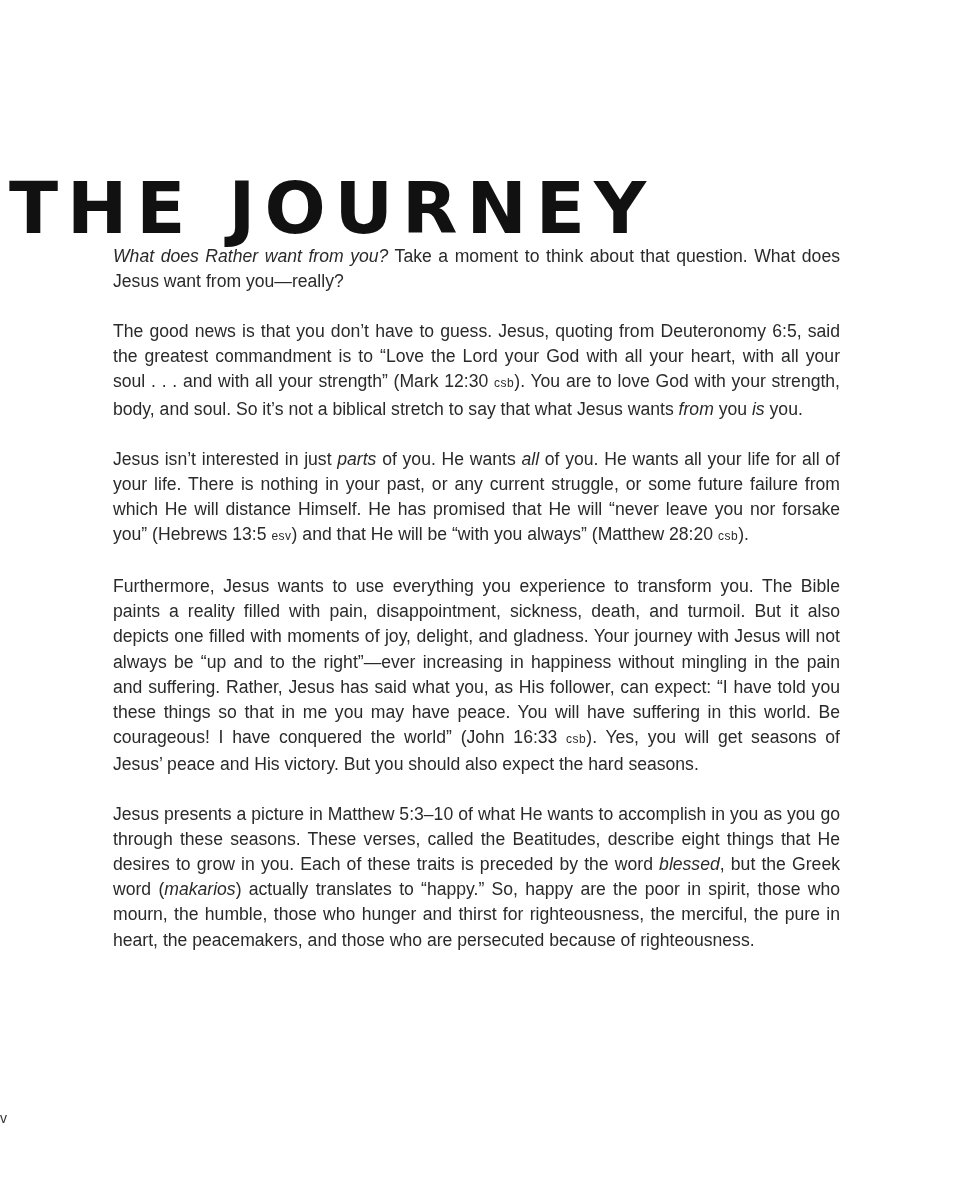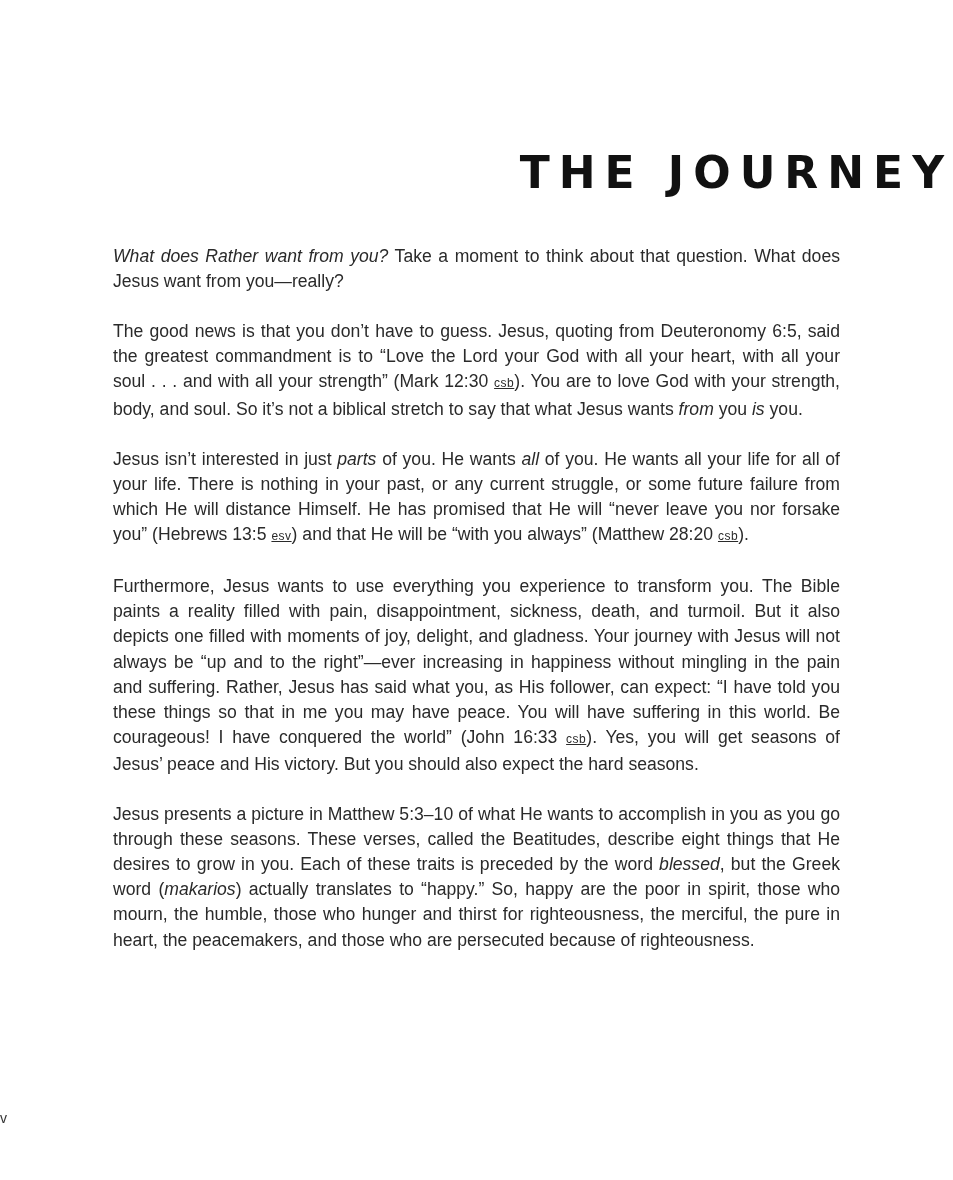--- a/index.html
+++ b/index.html
@@ -1,37 +1,37 @@
 <!DOCTYPE html>
 <html><head>
 <meta charset="utf-8">
 <style>
   html, body { margin: 0; padding: 0; background: #ffffff; }
   body { width: 953px; height: 1180px; position: relative; overflow: hidden; }
   .title {
     position: absolute; left: 0; right: 0; top: 118px;
-    text-align: right;
+    text-align: left;
     font-family: "DejaVu Sans", sans-serif;
     font-weight: bold;
-    font-size: 44px;
+    font-size: 72px;
     letter-spacing: 9px;
     color: #111111;
     padding-left: 9px;
   }
   .body-text {
     position: absolute; left: 113px; top: 244px; width: 727px;
     font-family: "Liberation Sans", sans-serif;
     font-size: 17.6px;
     line-height: 25.1px;
     color: #2a2a2a;
     text-align: justify;
   }
   .body-text p { margin: 0 0 25.1px 0; }
   .body-text p:last-child { margin-bottom: 12px; }
-  .sc { font-size: 12px; letter-spacing: 0.5px; text-decoration: underline; }
+  .sc { font-size: 12px; letter-spacing: 0.5px; }
   .folio {
     position: absolute; left: 0; top: 1110px;
     font-family: "Liberation Sans", sans-serif;
     font-size: 14px; color: #333;
   }
 </style>
 </head>
 <body>
 
 <h1 class="title">THE JOURNEY</h1>

